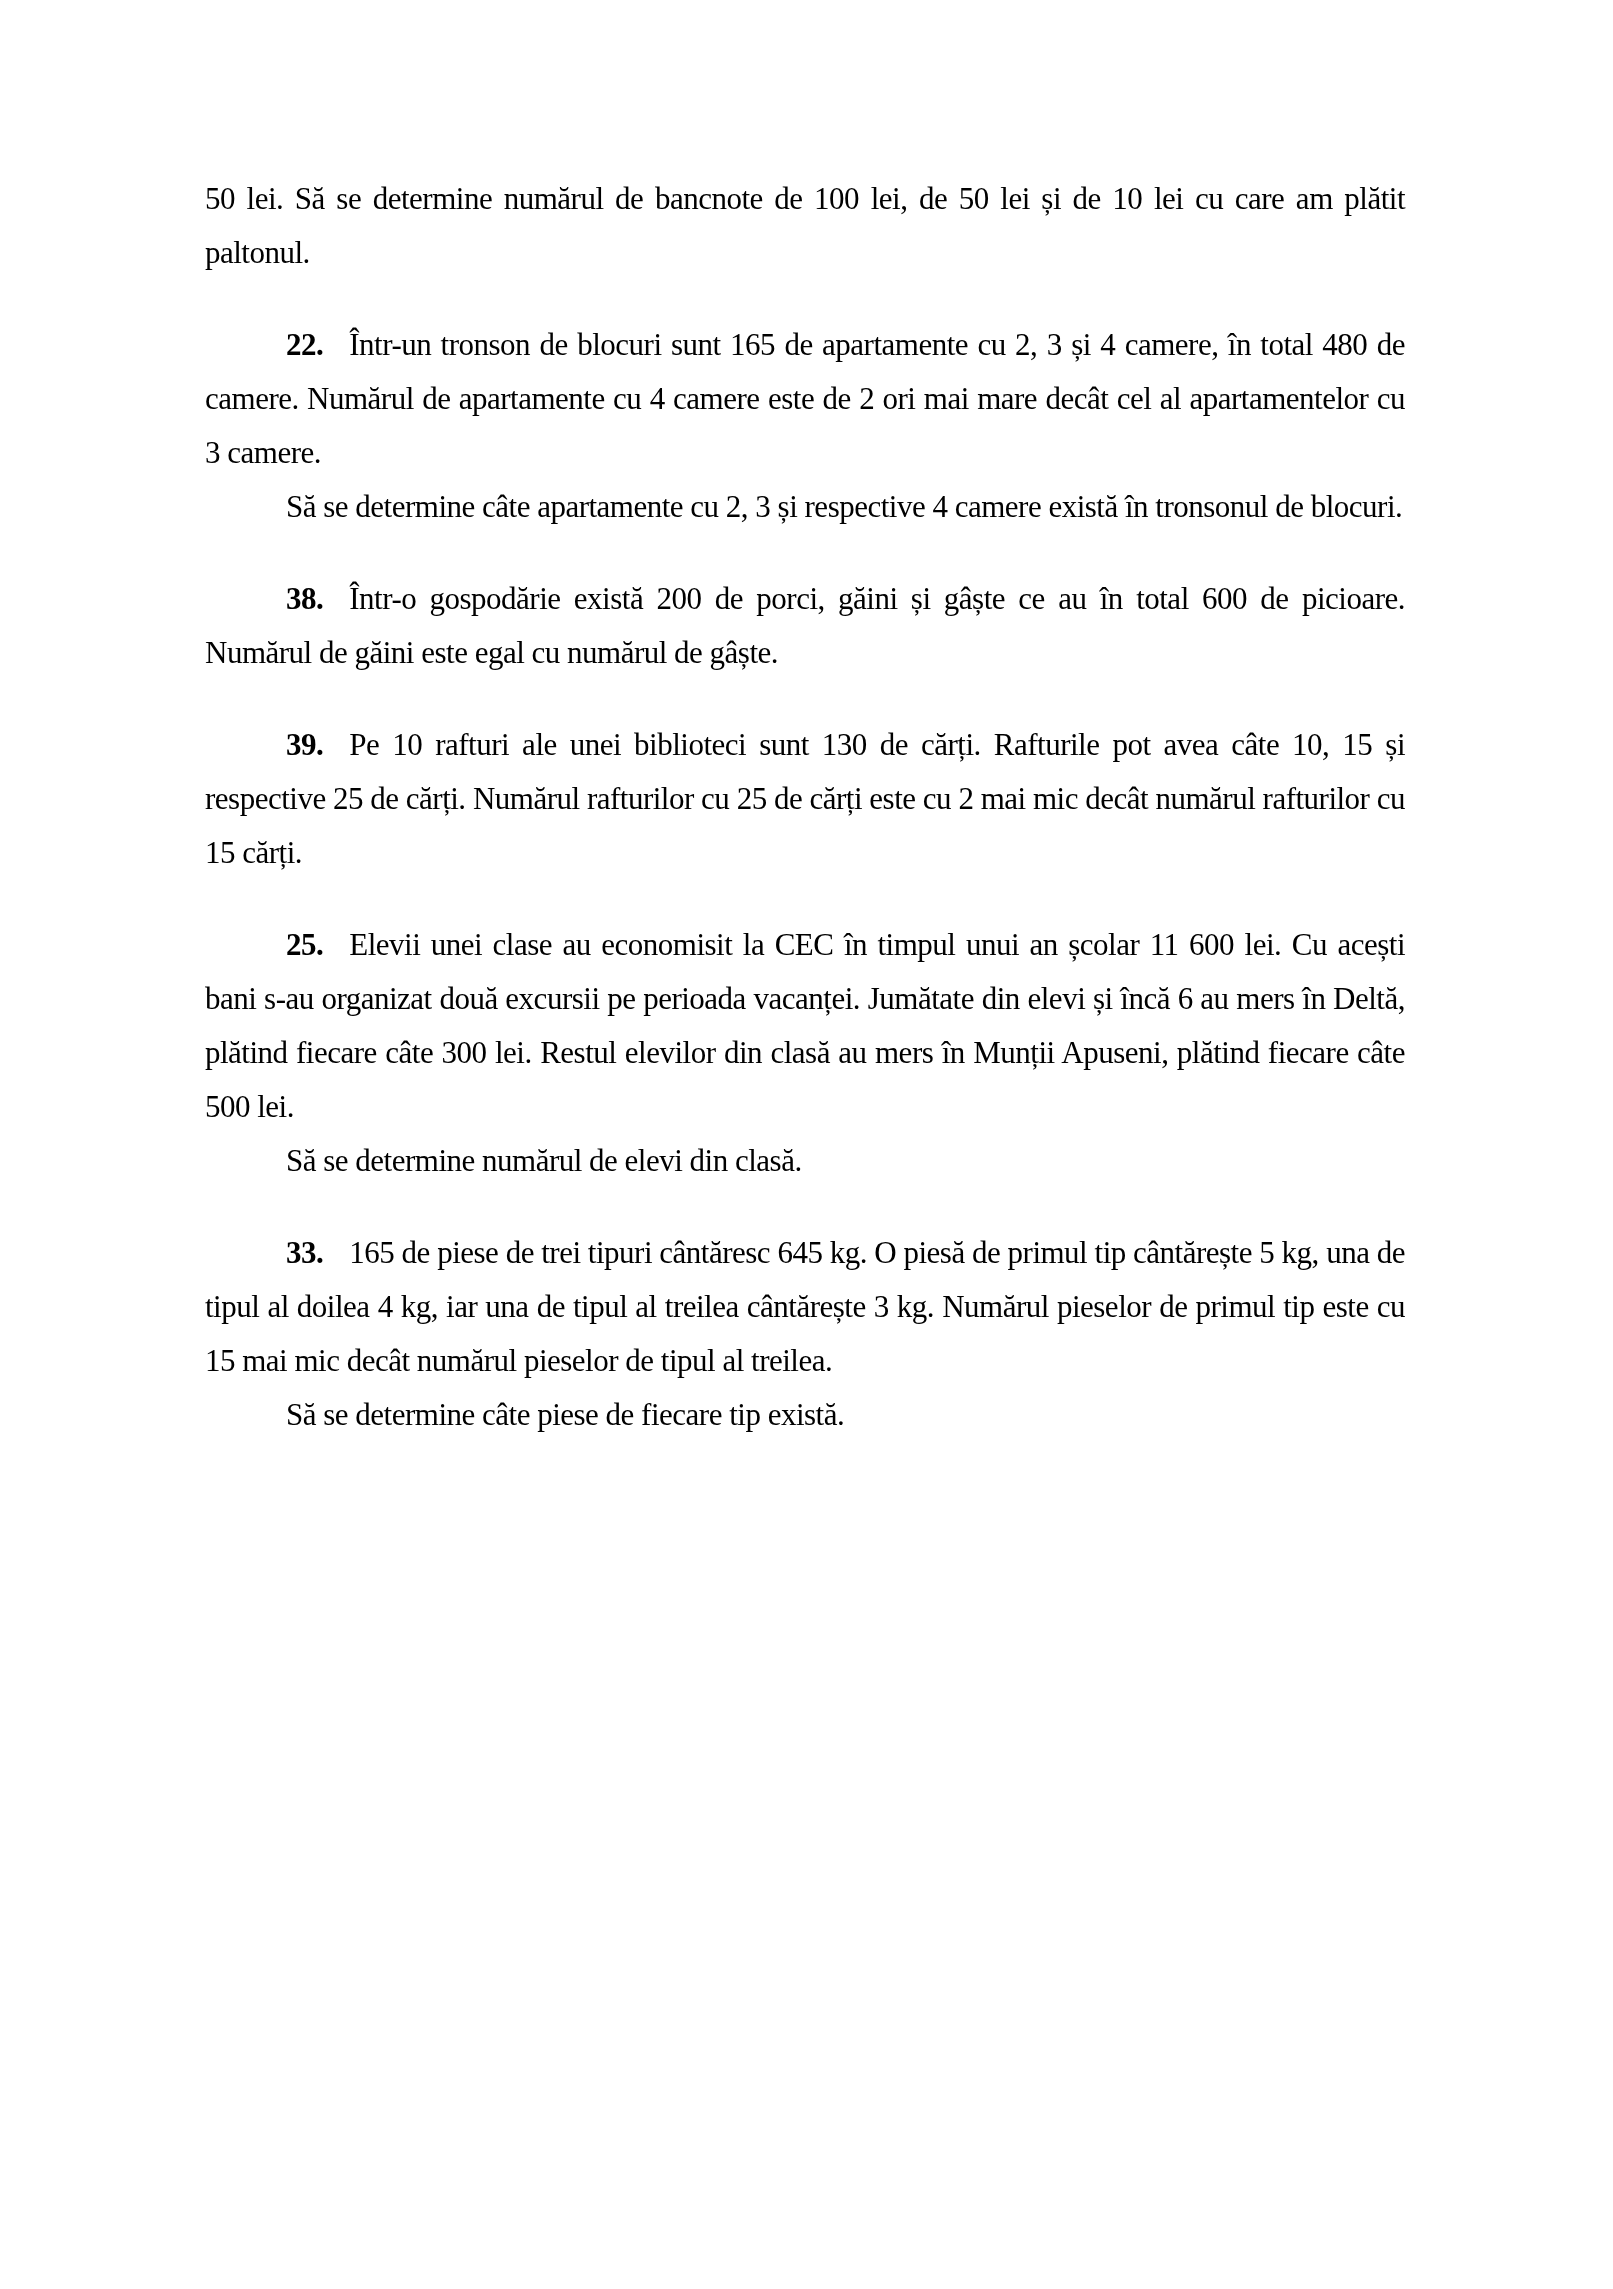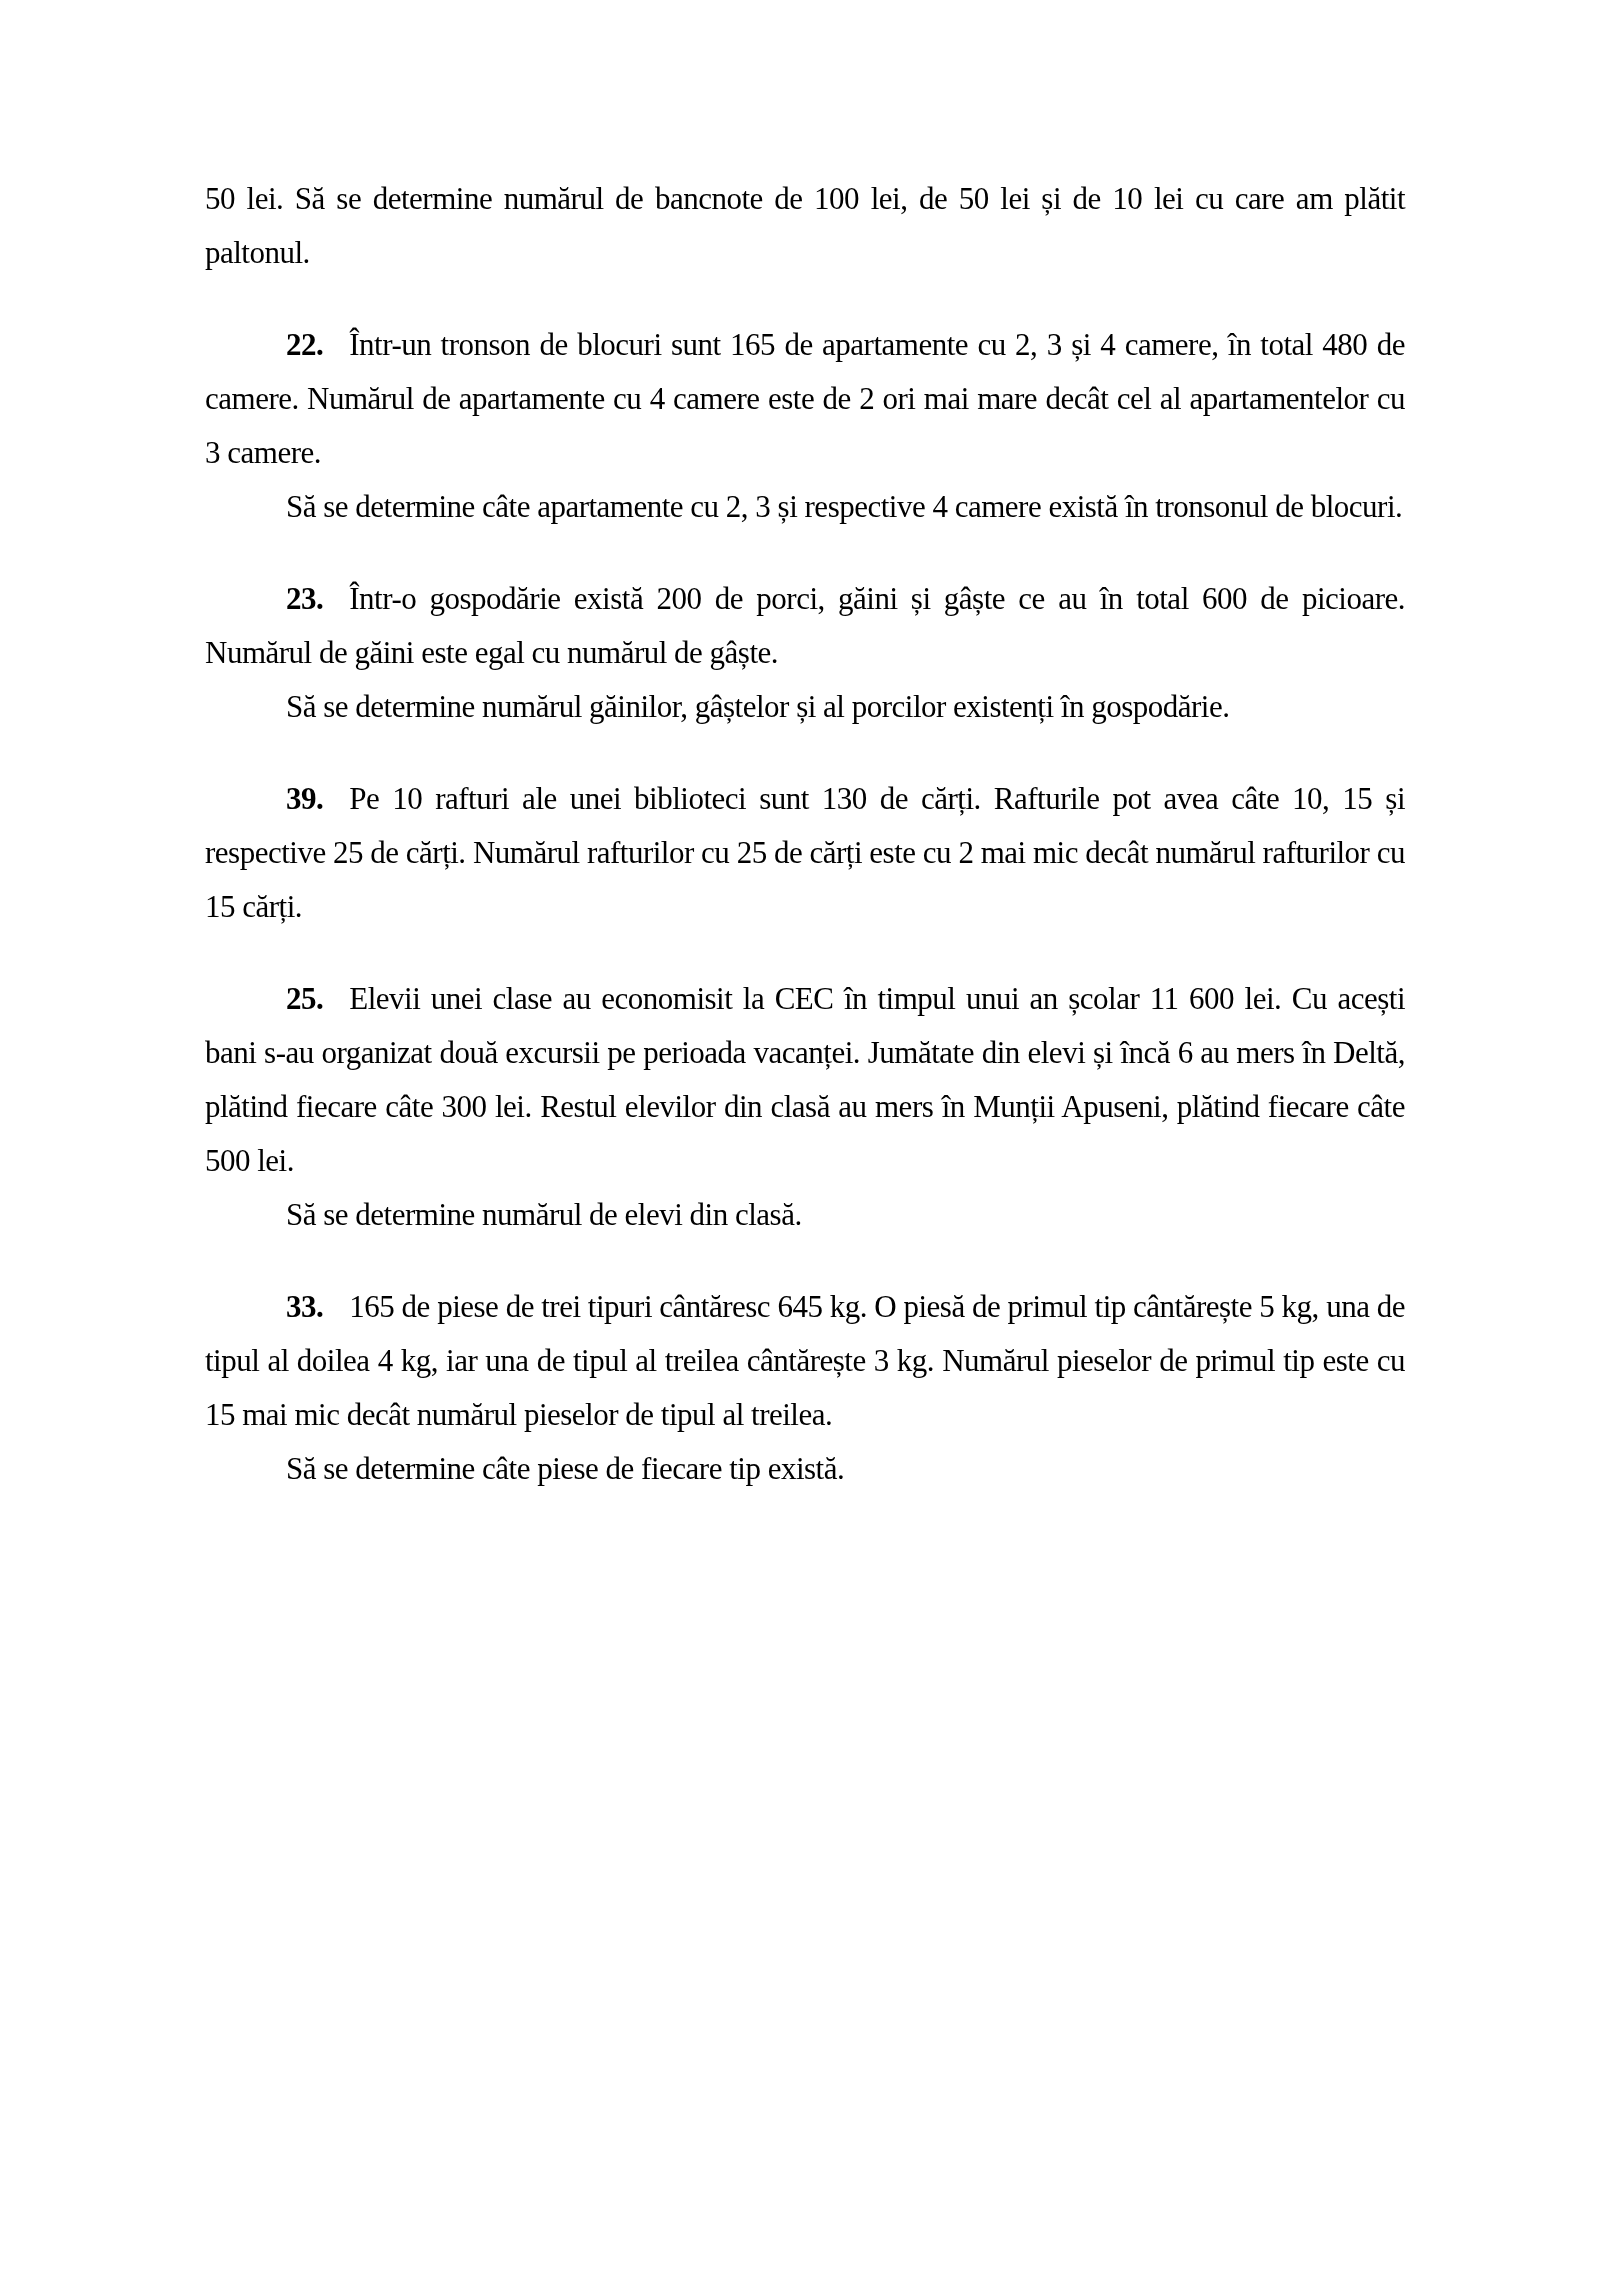--- a/index.html
+++ b/index.html
@@ -44,22 +44,21 @@
 <div class="page">
 
   <p class="para">50 lei. Să se determine numărul de bancnote de 100 lei, de 50 lei și de 10 lei cu care am plătit paltonul.</p>
 
   <div class="problem-block">
     <p class="indent"><span class="pnum">22.</span><span>Într-un tronson de blocuri sunt 165 de apartamente cu 2, 3 și 4 camere, în total 480 de camere. Numărul de apartamente cu 4 camere este de 2 ori mai mare decât cel al apartamentelor cu 3 camere.</span></p>
     <p class="indent">Să se determine câte apartamente cu 2, 3 și respective 4 camere există în tronsonul de blocuri.</p>
   </div>
 
   <div class="problem-block">
-    <p class="indent"><span class="pnum">23.</span><span>Într-o gospodărie există 200 de porci, găini și gâște ce au în total 600 de picioare. Numărul de găini este egal cu numărul de gâște.</span></p>
-    <p class="indent">Să se determine numărul găinilor, gâștelor și al porcilor existenți în gospodărie.</p>
+    <p class="indent"><span class="pnum">38.</span><span>Într-o gospodărie există 200 de porci, găini și gâște ce au în total 600 de picioare. Numărul de găini este egal cu numărul de gâște.</span></p>
   </div>
 
   <div class="problem-block">
     <p class="indent"><span class="pnum">39.</span><span>Pe 10 rafturi ale unei biblioteci sunt 130 de cărți. Rafturile pot avea câte 10, 15 și respective 25 de cărți. Numărul rafturilor cu 25 de cărți este cu 2 mai mic decât numărul rafturilor cu 15 cărți.</span></p>
   </div>
 
   <div class="problem-block">
     <p class="indent"><span class="pnum">25.</span><span>Elevii unei clase au economisit la CEC în timpul unui an școlar 11 600 lei. Cu acești bani s-au organizat două excursii pe perioada vacanței. Jumătate din elevi și încă 6 au mers în Deltă, plătind fiecare câte 300 lei. Restul elevilor din clasă au mers în Munții Apuseni, plătind fiecare câte 500 lei.</span></p>
     <p class="indent">Să se determine numărul de elevi din clasă.</p>
   </div>

